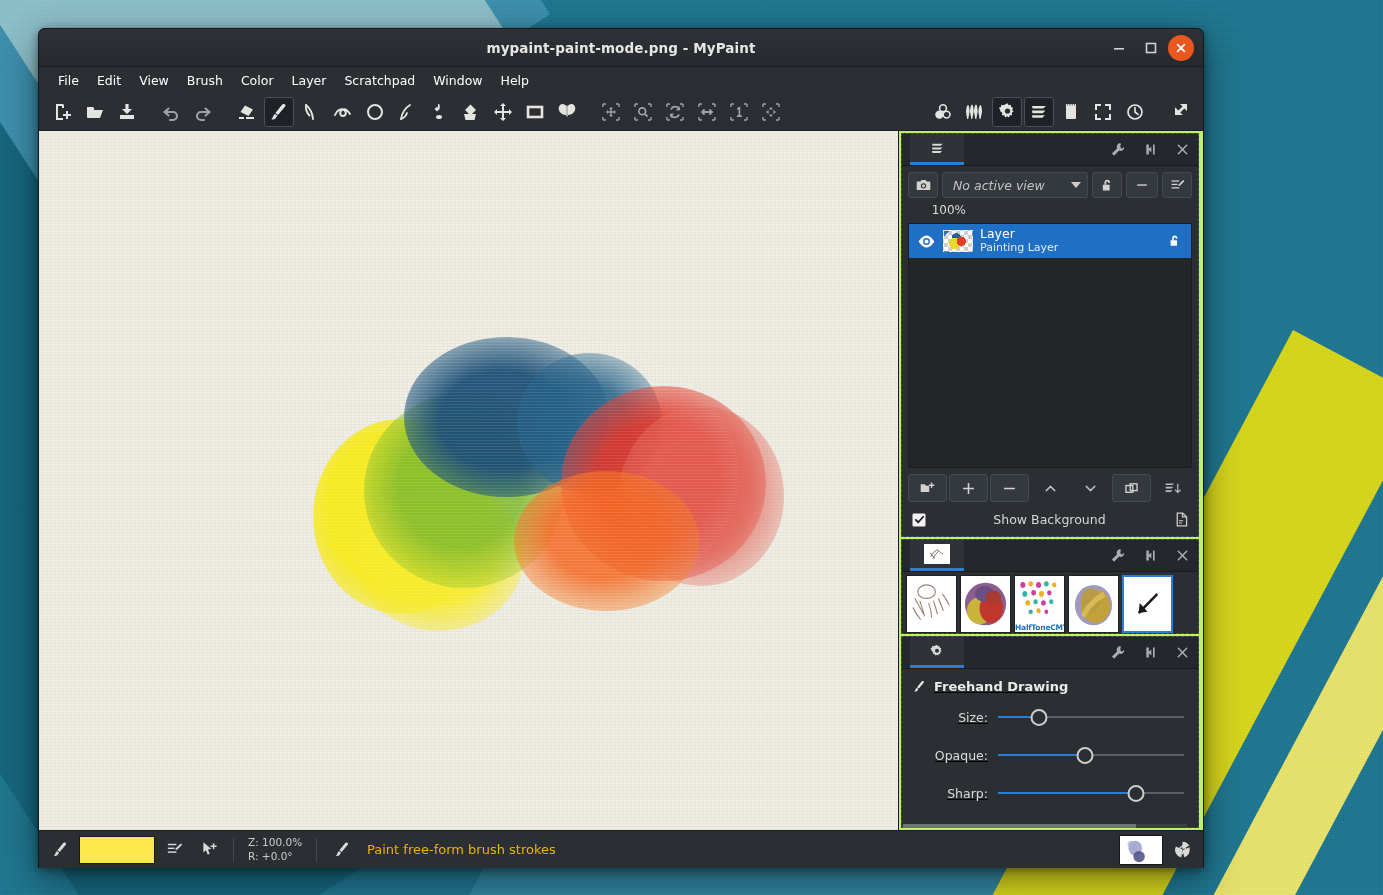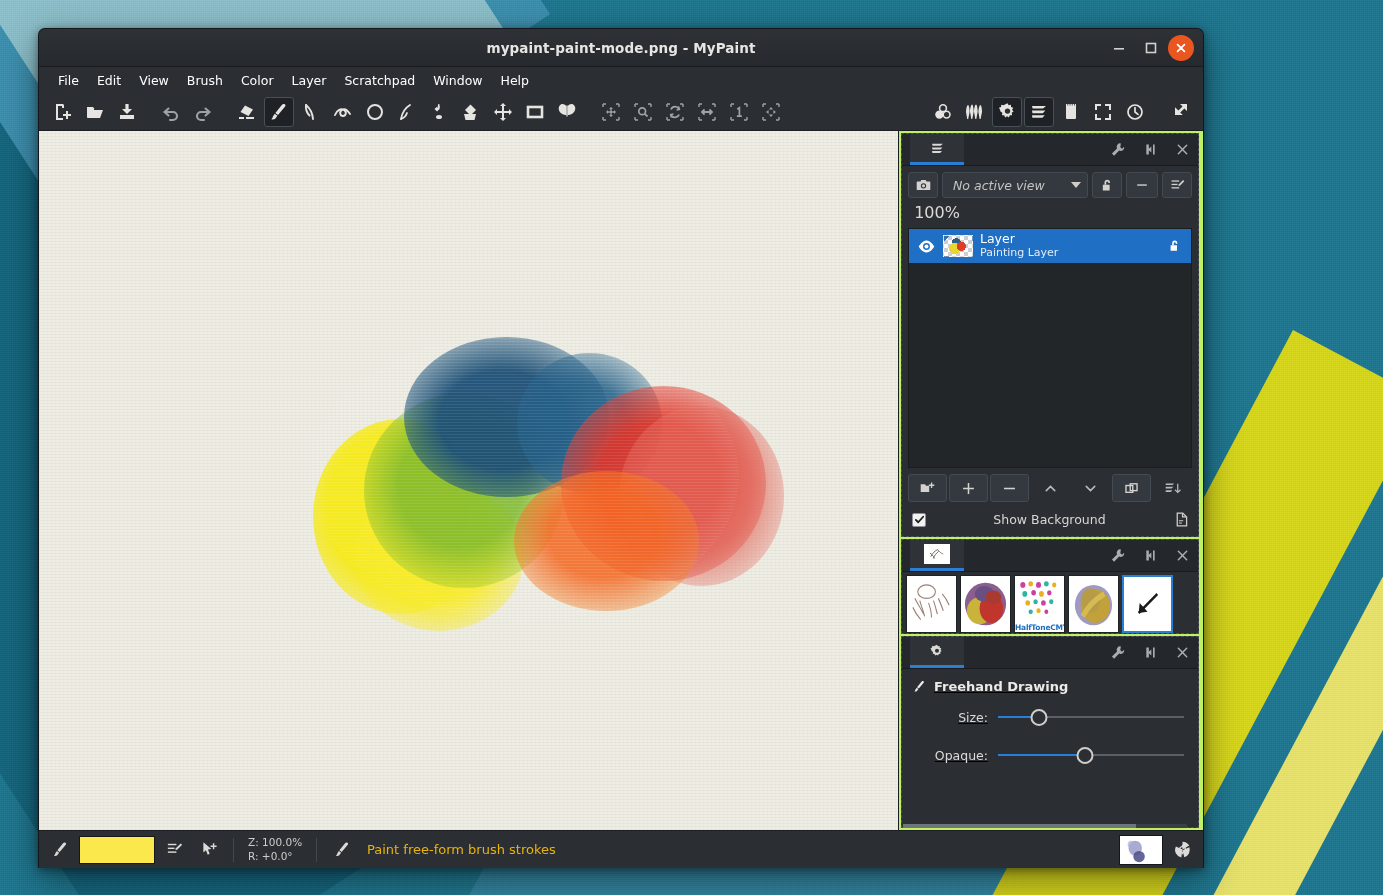--- a/index.html
+++ b/index.html
@@ -211,21 +211,21 @@
   .caret {
     width: 0; height: 0;
     border-left: 5px solid transparent; border-right: 5px solid transparent;
     border-top: 6px solid #cfcdca;
   }
   .layers-row2 {
     display: flex; align-items: center; gap: 6px;
     padding: 2px 6px 6px 6px;
   }
   .opacity-val {
-    font-size: 16px; color: #dcdad7; width: 58px; text-align: center;
+    font-size: 12px; color: #dcdad7; width: 58px; text-align: right;
   }
   .layers-list {
     flex: 1; margin: 0 6px; background: #232629;
     border: 1px solid #1b1d20; overflow: hidden; min-height: 0;
   }
   .layer-item {
     display: flex; align-items: center; gap: 7px;
     height: 34px; padding: 0 8px;
     background: #1f6fc4; cursor: pointer;
   }
@@ -919,20 +919,28 @@
 
         <div class="slider-row">
           <div class="slider-label">Opaque:</div>
           <div class="slider">
             <div class="track"></div>
             <div class="fill" style="width:47%"></div>
             <div class="knob" style="left:47%"></div>
           </div>
         </div>
 
+        <div class="slider-row">
+          <div class="slider-label">Sharp:</div>
+          <div class="slider">
+            <div class="track"></div>
+            <div class="fill" style="width:74%"></div>
+            <div class="knob" style="left:74%"></div>
+          </div>
+        </div>
       </div>
 
     </div>
   </div>
 
   <div id="statusbar">
     <div class="sb-btn">
       <svg width="19" height="19" viewBox="0 0 22 22" fill="currentColor">
           <path d="M16.8 3.3c.8.6.9 1.5.3 2.2L10 14l-2.6-2 6.8-8.5c.6-.7 1.7-.8 2.6-.2z"></path>
           <path d="M6.8 12.7 9.4 14.7 7 18c-1 .4-2.5.6-3.6.2.9-.6 1.3-1.6 1.5-2.6z"></path>

